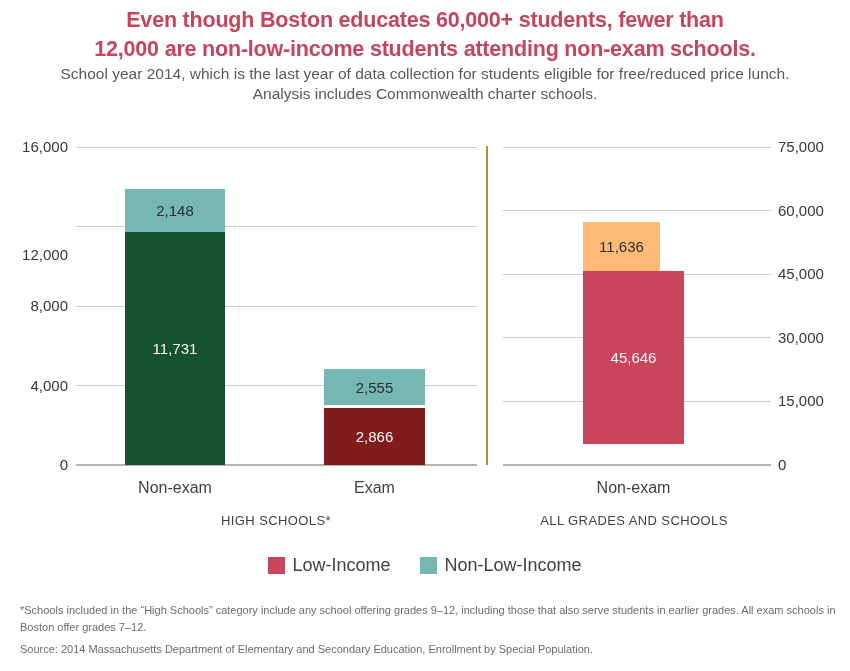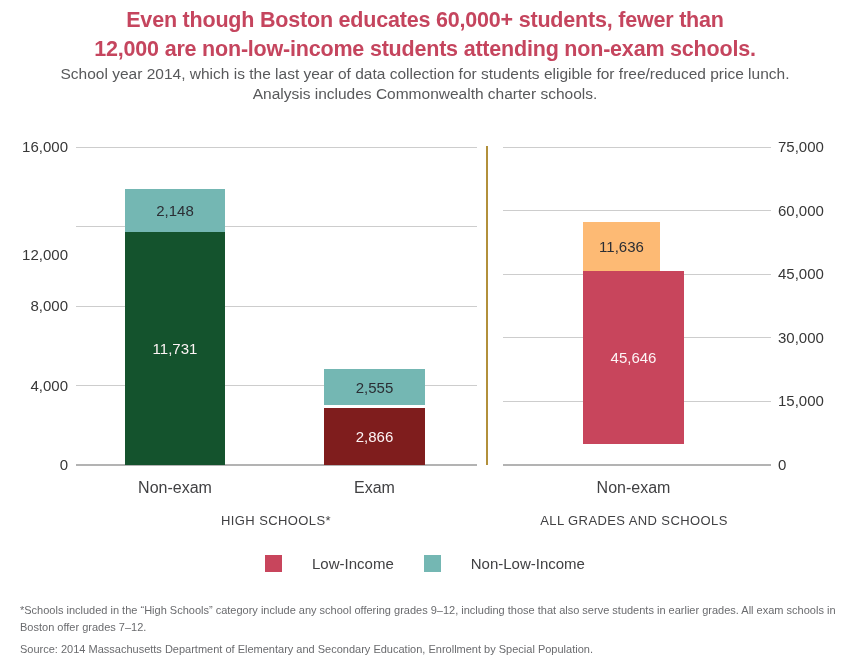--- a/index.html
+++ b/index.html
@@ -40,21 +40,21 @@
   .group-label{
     position:absolute;transform:translateX(-50%);
     font-size:13px;letter-spacing:0.4px;color:#414143;white-space:nowrap;
   }
   .legend{
     position:absolute;top:555px;left:0;width:850px;
     display:flex;justify-content:center;align-items:center;gap:30px;
   }
   .legend-item{display:flex;align-items:center;gap:7px;}
   .legend-item .swatch{width:17px;height:17px;display:inline-block;}
-  .legend-item .legend-text{font-size:15px;color:#414143;margin-left:23px;}
+  .legend-item .legend-text{font-size:18px;color:#414143;}
   .footnote{
     position:absolute;top:602px;left:20px;width:818px;
     font-size:11px;line-height:1.55;color:#6a6b6e;
   }
   .source{
     position:absolute;top:643px;left:20px;width:818px;
     font-size:11px;color:#6a6b6e;
   }
 </style>
 </head>

